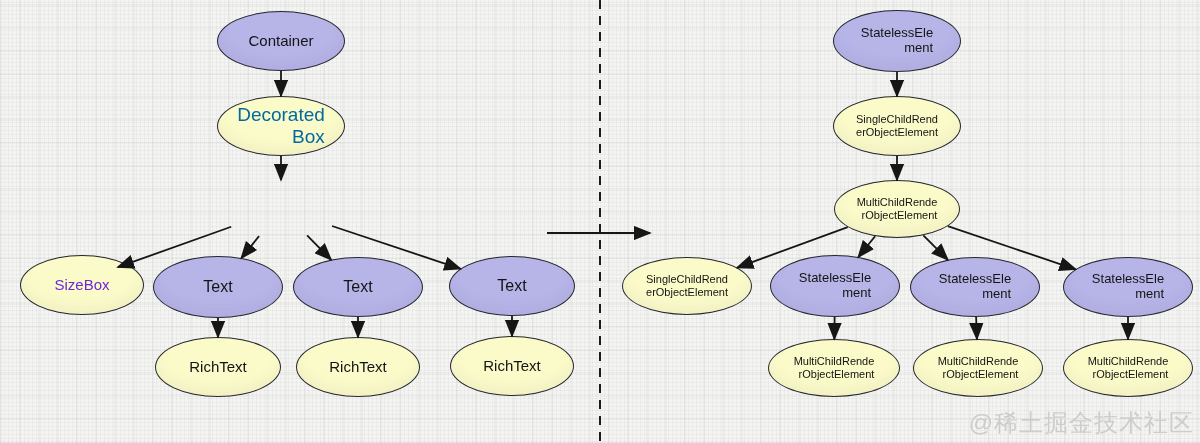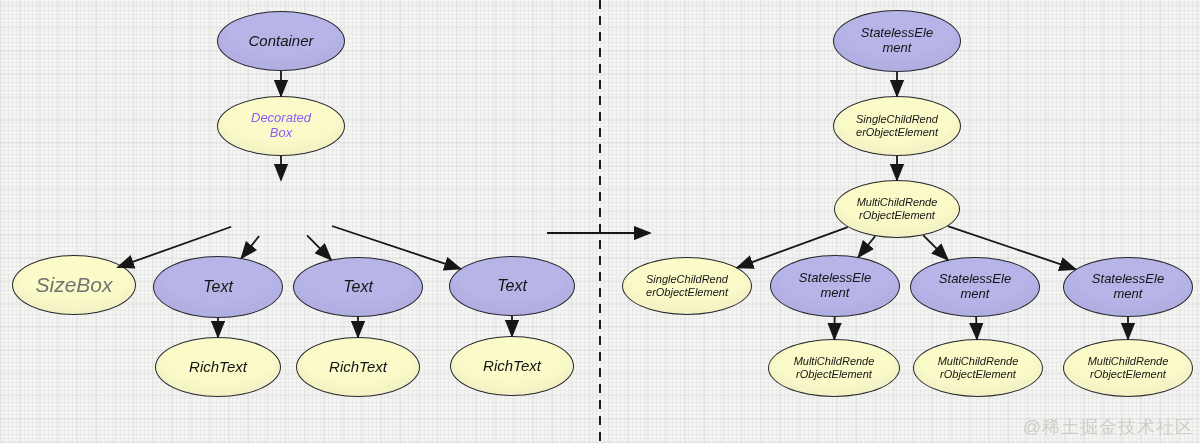--- a/index.html
+++ b/index.html
@@ -19,30 +19,29 @@
     position:absolute;left:0;top:0;width:1200px;height:443px;
     pointer-events:none;z-index:3;
   }
   #nodes-layer{position:absolute;left:0;top:0;width:1200px;height:443px;z-index:2;}
   .node{
     position:absolute;
     border-radius:50%;
     border:1.6px solid #26262e;
     display:flex;align-items:center;justify-content:center;
     box-sizing:border-box;
-    text-align:center;
+    text-align:right;
     color:#141414;
     box-shadow:inset 0 -8px 12px rgba(60,60,90,0.05);
-    font-style:italic;
   }
   .node-label{line-height:1.15;}
   #watermark{
     position:absolute;
     right:6px;bottom:4px;
-    font-size:18px;
+    font-size:24px;
     letter-spacing:1px;
     z-index:4;
     user-select:none;
   }
 </style>
 </head>
 <body>
 
 <div id="canvas" style="background-color: rgb(244, 244, 242); width: 1200px; height: 443px;">
   <svg id="edges-svg" xmlns="http://www.w3.org/2000/svg" viewBox="0 0 1200 443">
@@ -71,27 +70,27 @@
       <line x1="834.6219576135588" y1="316.99947568817856" x2="834.3536534593743" y2="339.00041633130695" stroke="#161616" stroke-width="1.8" marker-end="url(#arrowhead)"></line>
       <line x1="976.1109488103344" y1="316.9956178790301" x2="976.926072533722" y2="339.00395841049647" stroke="#161616" stroke-width="1.8" marker-end="url(#arrowhead)"></line>
       <line x1="1128" y1="317" x2="1128" y2="339" stroke="#161616" stroke-width="1.8" marker-end="url(#arrowhead)"></line>
     </svg>
   <div id="nodes-layer">
       <div class="node" style="left: 217px; top: 11px; width: 128px; height: 60px; background: rgb(183, 180, 232); border-color: rgb(38, 38, 46); color: rgb(20, 20, 20); font-size: 15px;">
     <div class="node-label">
           <div>Container</div>
         </div>
   </div>
-      <div class="node" style="left: 217px; top: 96px; width: 128px; height: 60px; background: rgb(251, 251, 202); border-color: rgb(38, 38, 46); color: #8b5cf6; font-size: 13px;">
+      <div class="node" style="left: 217px; top: 96px; width: 128px; height: 60px; background: rgb(251, 251, 202); border-color: rgb(38, 38, 46); color: #0369a1; font-size: 19px;">
     <div class="node-label">
           <div>Decorated</div>
           <div>Box</div>
         </div>
   </div>
-      <div class="node" style="left: 12px; top: 255px; width: 124px; height: 60px; background: rgb(251, 251, 202); border-color: rgb(38, 38, 46); color: #737373; font-size: 21px;">
+      <div class="node" style="left: 20px; top: 255px; width: 124px; height: 60px; background: rgb(251, 251, 202); border-color: rgb(38, 38, 46); color: #6d28d9; font-size: 15px;">
     <div class="node-label">
           <div>SizeBox</div>
         </div>
   </div>
       <div class="node" style="left: 153px; top: 256px; width: 130px; height: 62px; background: rgb(183, 180, 232); border-color: rgb(38, 38, 46); color: rgb(20, 20, 20); font-size: 16px;">
     <div class="node-label">
           <div>Text</div>
         </div>
   </div>
       <div class="node" style="left: 293px; top: 257px; width: 130px; height: 60px; background: rgb(183, 180, 232); border-color: rgb(38, 38, 46); color: rgb(20, 20, 20); font-size: 16px;">

